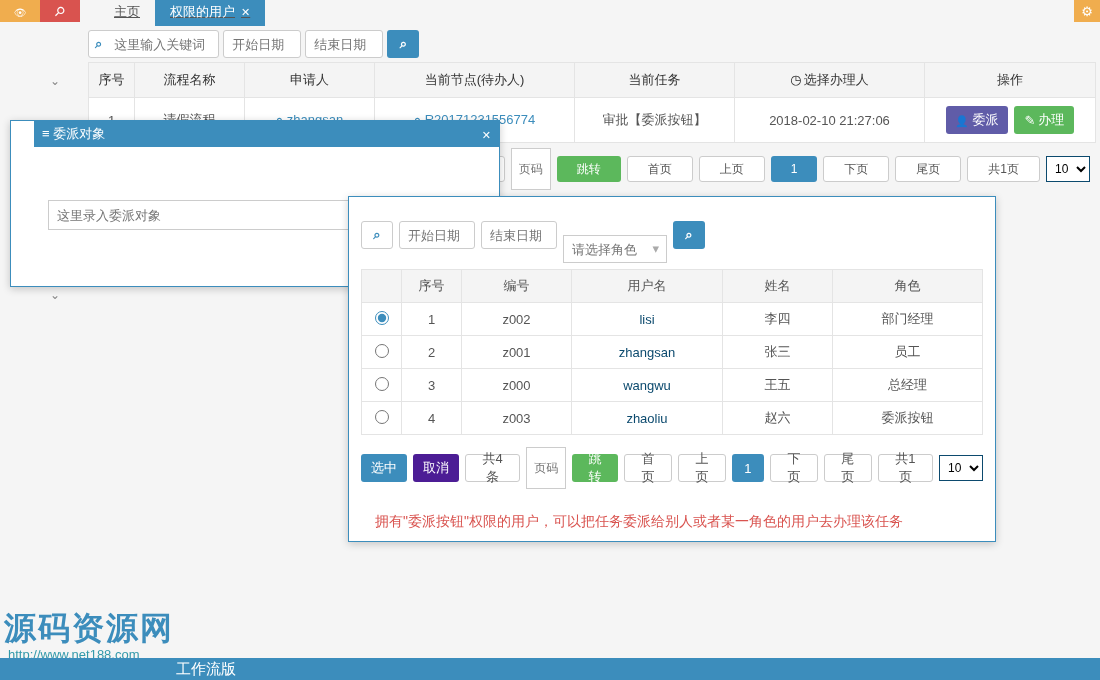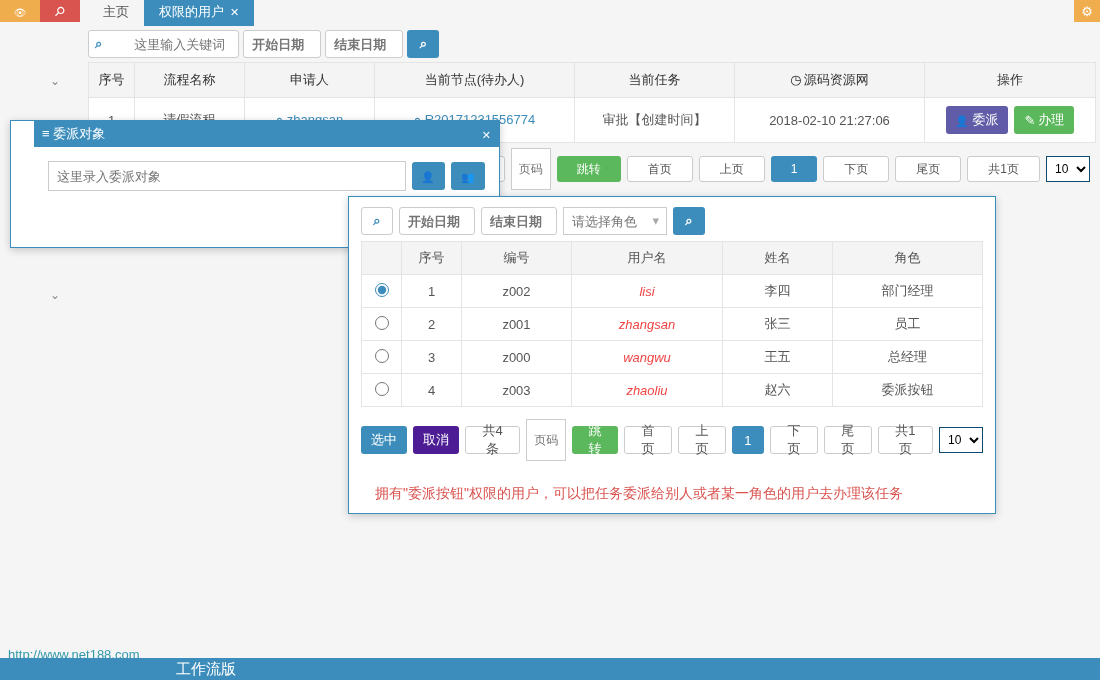--- a/index.html
+++ b/index.html
@@ -3,29 +3,29 @@
 <meta charset="utf-8">
 <style>
 * { box-sizing: border-box; margin: 0; padding: 0; font-family: "Microsoft YaHei", Arial, sans-serif; }
 body { background: #f5f5f5; width: 1100px; height: 680px; position: relative; overflow: hidden; font-size: 13px; color: #555; }
 .top-strip { position: absolute; left: 0; top: 0; width: 80px; height: 22px; display: flex; }
 .top-strip .btn { flex: 1; height: 22px; display: flex; align-items: center; justify-content: center; color: #fff; }
 .btn-orange { background: #f0ad4e; }
 .btn-red { background: #d9534f; }
 .gear-btn { position: absolute; right: 0; top: 0; width: 26px; height: 22px; background: #f0ad4e; display: flex; align-items: center; justify-content: center; color: #fff; }
 .sidebar-chevron { position: absolute; left: 50px; color: #888; font-size: 12px; cursor: pointer; }
-.tabs { position: absolute; left: 88px; top: 0; height: 26px; display: flex; align-items: flex-end; }
+.tabs { position: absolute; left: 99px; top: 0; height: 26px; display: flex; align-items: flex-end; text-decoration: underline; }
 .tab { padding: 4px 14px; font-size: 13px; color: #555; border: 1px solid transparent; }
 .tab.active { background: #3c8dbc; color: #fff; border-radius: 2px 2px 0 0; }
 .tab .close { margin-left: 6px; font-size: 11px; }
 .search-row { position: absolute; left: 88px; top: 30px; display: flex; gap: 4px; align-items: center; }
 .input-group { display: flex; align-items: center; border: 1px solid #ccc; background: #fff; height: 28px; border-radius: 3px; }
 .input-group .icon { padding: 0 6px; color: #3c8dbc; }
 .input-group input { border: none; outline: none; height: 26px; padding: 0 6px; font-size: 13px; background: transparent; }
-.date-input { border: 1px solid #ccc; height: 28px; padding: 0 8px; font-size: 13px; color: #ef4444; background: #fff; border-radius: 3px; font-weight: bold; }
+.date-input { border: 1px solid #ccc; height: 28px; padding: 0 8px; font-size: 13px; color: #ef4444; background: #fff; border-radius: 3px; }
 .btn-sm { height: 28px; min-width: 32px; padding: 0 10px; border: none; border-radius: 3px; color: #fff; font-size: 13px; cursor: pointer; display: inline-flex; align-items: center; justify-content: center; gap: 3px; }
 .btn-blue { background: #3c8dbc; }
 .btn-green { background: #5cb85c; }
 .btn-default { background: #fff; border: 1px solid #ccc; color: #555; }
 .btn-purple { background: #605ca8; }
 .btn-danger { background: #4c1d95; }
 .main-table { position: absolute; left: 88px; top: 62px; width: 1008px; border-collapse: collapse; background: #fff; }
 .main-table th, .main-table td { border: 1px solid #e4e4e4; padding: 8px 6px; text-align: center; font-size: 13px; }
 .main-table th { background: #f4f4f4; font-weight: normal; color: #333; }
 .main-table td.link { color: #3c8dbc; }
@@ -33,34 +33,34 @@
 .pager-row { position: absolute; right: 10px; top: 148px; display: flex; gap: 6px; align-items: center; }
 .pager-row .btn-sm { height: 26px; padding: 0 20px; font-size: 12px; }
 .page-input { width: 40px; height: 42px; border: 1px solid #ccc; text-align: center; font-size: 12px; }
 .select-sm { height: 26px; border: 1px solid #0c4a6e; font-size: 12px; padding: 0 4px; background: #fff; }
 
 .dlg { position: absolute; border: 1px solid #3c8dbc; background: #fff; box-shadow: 0 2px 8px rgba(0,0,0,0.2); }
 .dlg-title { background: #3c8dbc; color: #fff; padding: 4px 8px; font-size: 13px; display: flex; align-items: center; justify-content: space-between; }
 .dlg-title .right-icons { display: flex; gap: 8px; }
 .dlg-delegate { left: 10px; top: 120px; width: 490px; padding-left: 23px; }
 .dlg-delegate-body { padding: 14px; }
-.dlg-delegate-row { display: flex; gap: 6px; align-items: center; }
+.dlg-delegate-row { display: flex; gap: 6px; align-items: center; margin-top: 39px; }
 .dlg-delegate-row input { flex: 1; height: 30px; border: 1px solid #ccc; padding: 0 8px; font-size: 13px; }
 .dlg-delegate-actions { display: flex; justify-content: flex-end; gap: 6px; margin-top: 14px; }
 
 .dlg-select { left: 348px; top: 196px; width: 648px; }
 .dlg-select-body { padding: 10px 12px; }
 .sel-search-row { display: flex; gap: 6px; align-items: center; margin-bottom: 6px; }
 .role-select { height: 28px; border: 1px solid #ccc; padding: 0 28px 0 8px; font-size: 13px; color: #888; background: #fff; appearance: none; position: relative; }
-.role-wrap { position: relative; }
+.role-wrap { position: relative; margin-top: 28px; }
 .role-wrap::after { content: "▾"; position: absolute; right: 8px; top: 6px; color: #aaa; pointer-events: none; }
 .sel-table { width: 100%; border-collapse: collapse; margin-top: 2px; }
 .sel-table th, .sel-table td { border: 1px solid #e4e4e4; padding: 7px 6px; text-align: center; font-size: 13px; }
 .sel-table th { background: #f4f4f4; font-weight: normal; }
-.sel-table td.link { color: #ef4444; font-style: italic; }
+.sel-table td.link { color: #0c4a6e; }
 input[type=radio] { width: 14px; height: 14px; accent-color: #3c8dbc; }
 .sel-actions-row { display: flex; align-items: center; margin-top: 12px; gap: 6px; }
 .sel-pager { margin-left: auto; display: flex; gap: 6px; align-items: center; }
 .note { color: #d9534f; margin-top: 24px; font-size: 14px; text-align: left; padding-left: 14px; }
 
 .watermark { position: absolute; left: 4px; bottom: 18px; font-size: 32px; font-weight: bold; color: #3c8dbc; letter-spacing: 2px; }
 .watermark .sub { font-size: 13px; color: #39a; display: block; font-weight: normal; letter-spacing: 0; margin-top: -4px; padding-left: 4px; }
 .footer { position: absolute; left: 0; bottom: 0; width: 1100px; height: 22px; background: #3c8dbc; color: #fff; font-size: 15px; padding-left: 176px; line-height: 22px; }
 .clock-icon::before { content: "◷"; margin-right: 2px; }
 .search-icon::before { content: "⌕"; font-weight: bold; }
@@ -94,48 +94,48 @@
 <div class="sidebar-chevron" style="top:288px">⌄</div>
 
 <div class="tabs">
   <div class="tab">主页</div>
   <div class="tab active"><span>权限的用户</span><span class="close">✕</span></div>
 </div>
 
 <div class="search-row">
   <div class="input-group">
     <span class="icon search-icon"></span>
-    <input type="text" style="width: 110px; margin-left: 20px;" placeholder="这里输入关键词">
+    <input type="text" style="width: 110px;" placeholder="这里输入关键词">
   </div>
   <input class="date-input" style="width: 78px;" placeholder="开始日期">
   <input class="date-input" style="width: 78px;" placeholder="结束日期">
   <button class="btn-sm btn-blue">
       <span class="search-icon"></span>
     </button>
 </div>
 
 <table class="main-table">
   <thead>
     <tr>
       <th style="width:46px">序号</th>
       <th style="width:110px">流程名称</th>
       <th style="width:130px">申请人</th>
       <th style="width:200px">当前节点(待办人)</th>
       <th style="width:160px">当前任务</th>
-      <th style="width:190px"><span class="clock-icon"></span><span>源码资源网</span></th>
+      <th style="width:190px"><span class="clock-icon"></span><span>选择办理人</span></th>
       <th>操作</th>
     </tr>
   </thead>
   <tbody>
     <tr>
       <td>1</td>
       <td>请假流程</td>
       <td class="link"><span class="search-icon"></span> <span>zhangsan</span></td>
       <td class="link"><span class="search-icon"></span> <span>R20171231556774</span></td>
-      <td>审批【创建时间】</td>
+      <td>审批【委派按钮】</td>
       <td>2018-02-10 21:27:06</td>
       <td>
         <div class="action-cell">
           <button class="btn-sm btn-purple">
               <span class="person-icon"></span>
               <span>委派</span>
             </button>
           <button class="btn-sm btn-green">
               <span class="edit-icon"></span>
               <span>办理</span>
@@ -256,15 +256,16 @@
         <button class="btn-sm btn-default">尾页</button>
         <button class="btn-sm btn-default">共1页</button>
         <select class="select-sm"><option>10</option></select>
       </div>
     </div>
     <div class="note">拥有"委派按钮"权限的用户，可以把任务委派给别人或者某一角色的用户去办理该任务</div>
   </div>
 </div>
 
 <div class="watermark">
+  <span>源码资源网</span>
   <span class="sub">http://www.net188.com</span>
 </div>
 <div class="footer">工作流版</div>
 
 </body></html>

